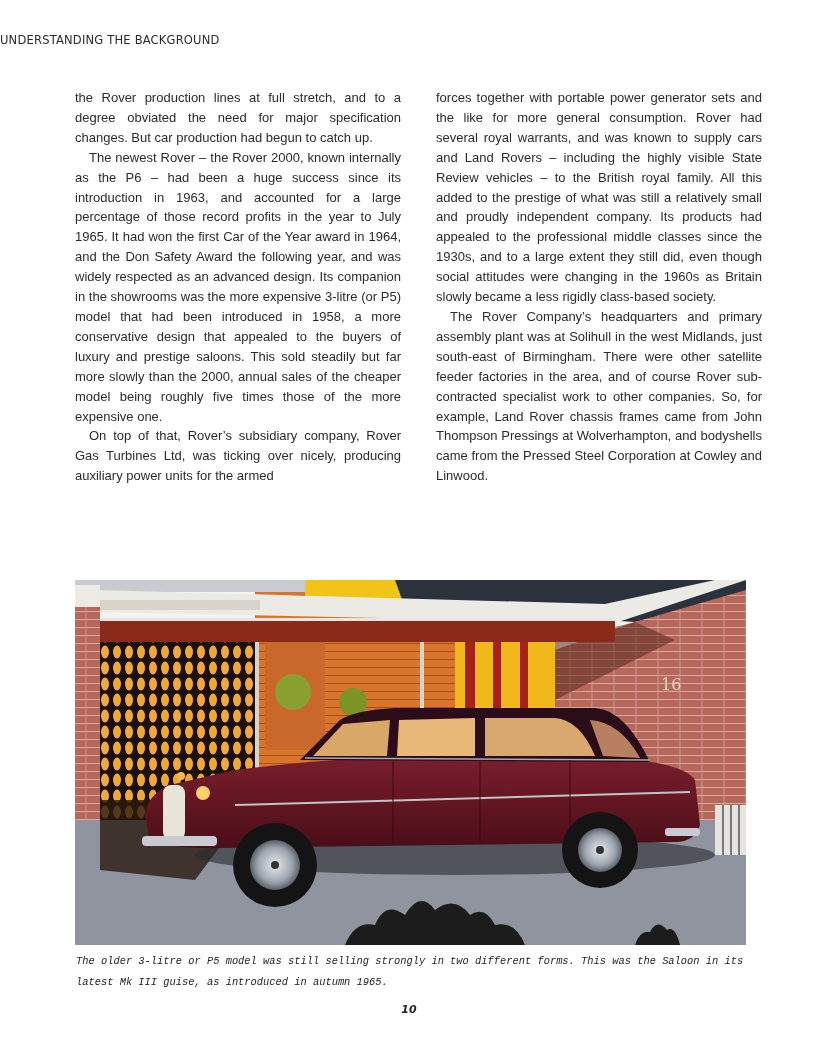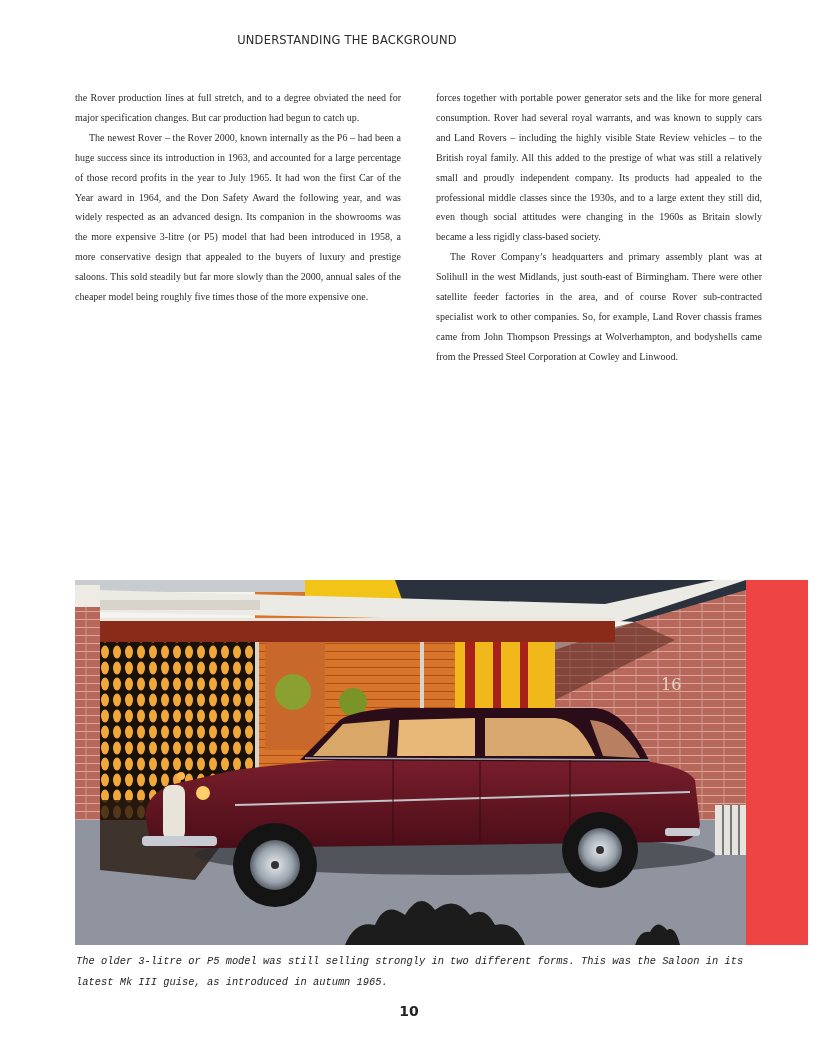--- a/index.html
+++ b/index.html
@@ -1,52 +1,53 @@
 <!DOCTYPE html>
 <html><head>
 <meta charset="utf-8">
 <style>
   html, body { margin: 0; padding: 0; background: #ffffff; }
   body { width: 818px; height: 1064px; position: relative; overflow: hidden; }
   .running-head {
-    position: absolute; top: 33px; left: 0; width: 694px; text-align: center;
+    position: absolute; top: 33px; left: 0; width: 694px; 
     font-family: "DejaVu Sans", sans-serif; font-size: 11.5px; letter-spacing: 0.2px;
     color: #2a2a2a;
   }
   .col {
     position: absolute; top: 88px; width: 326px;
-    font-family: Liberation Serif, serif; font-size: 10px; line-height: 19.9px;
+    font-family: Liberation Sans, sans-serif; font-size: 13px; line-height: 19.9px;
     color: #2b2b2b; text-align: justify; hyphens: manual;
   }
   .col.left { left: 75px; }
   .col.right { left: 436px; }
   .col p { margin: 0; }
   .col p.indent { text-indent: 14px; }
   .photo {
-    position: absolute; left: 75px; top: 580px; width: 733px; height: 365px;
+    position: absolute; left: 75px; top: 580px; width: 671px; height: 365px;
     overflow: hidden; background: #ef4444;
   }
   .caption {
     position: absolute; left: 76px; top: 951px; width: 680px;
     font-family: Liberation Mono, monospace; font-style: italic; font-size: 10.4px;
     line-height: 21px; color: #222;
   }
   .folio {
     position: absolute; top: 1003px; left: 0; width: 818px; text-align: center;
-    font-family: "DejaVu Sans", sans-serif; font-weight: bold; font-size: 14px; color: #222;
+    font-family: "DejaVu Sans", sans-serif; font-weight: bold; font-size: 11px; color: #222; font-style: italic;
   }
 </style>
 </head>
 <body>
 
 <div class="running-head">UNDERSTANDING THE BACKGROUND</div>
 
 <div class="col left">
   <p>the Rover production lines at full stretch, and to a degree obviated the need for major specifica­tion changes. But car production had begun to catch up.</p>
   <p class="indent">The newest Rover – the Rover 2000, known internally as the P6 – had been a huge success since its introduction in 1963, and accounted for a large percentage of those record profits in the year to July 1965. It had won the first Car of the Year award in 1964, and the Don Safety Award the following year, and was widely respected as an advanced design. Its companion in the showrooms was the more expensive 3-litre (or P5) model that had been introduced in 1958, a more conservative design that appealed to the buyers of luxury and prestige saloons. This sold steadily but far more slowly than the 2000, annual sales of the cheaper model being roughly five times those of the more expensive one.</p>
+  <p class="indent">On top of that, Rover’s subsidiary company, Rover Gas Turbines Ltd, was ticking over nicely, producing auxiliary power units for the armed</p>
 </div>
 
 <div class="col right">
   <p>forces together with portable power generator sets and the like for more general consump­tion. Rover had several royal warrants, and was known to supply cars and Land Rovers – includ­ing the highly visible State Review vehicles – to the British royal family. All this added to the prestige of what was still a relatively small and proudly independent company. Its products had appealed to the professional middle classes since the 1930s, and to a large extent they still did, even though social attitudes were changing in the 1960s as Britain slowly became a less rigidly class-based society.</p>
   <p class="indent">The Rover Company’s headquarters and primary assembly plant was at Solihull in the west Midlands, just south-east of Birmingham. There were other satellite feeder factories in the area, and of course Rover sub-contracted specialist work to other companies. So, for exam­ple, Land Rover chassis frames came from John Thompson Pressings at Wolverhampton, and bodyshells came from the Pressed Steel Corpo­ration at Cowley and Linwood.</p>
 </div>
 
 <div class="photo">
   <svg width="671" height="365" viewBox="0 0 671 365" xmlns="http://www.w3.org/2000/svg">
     <defs>

